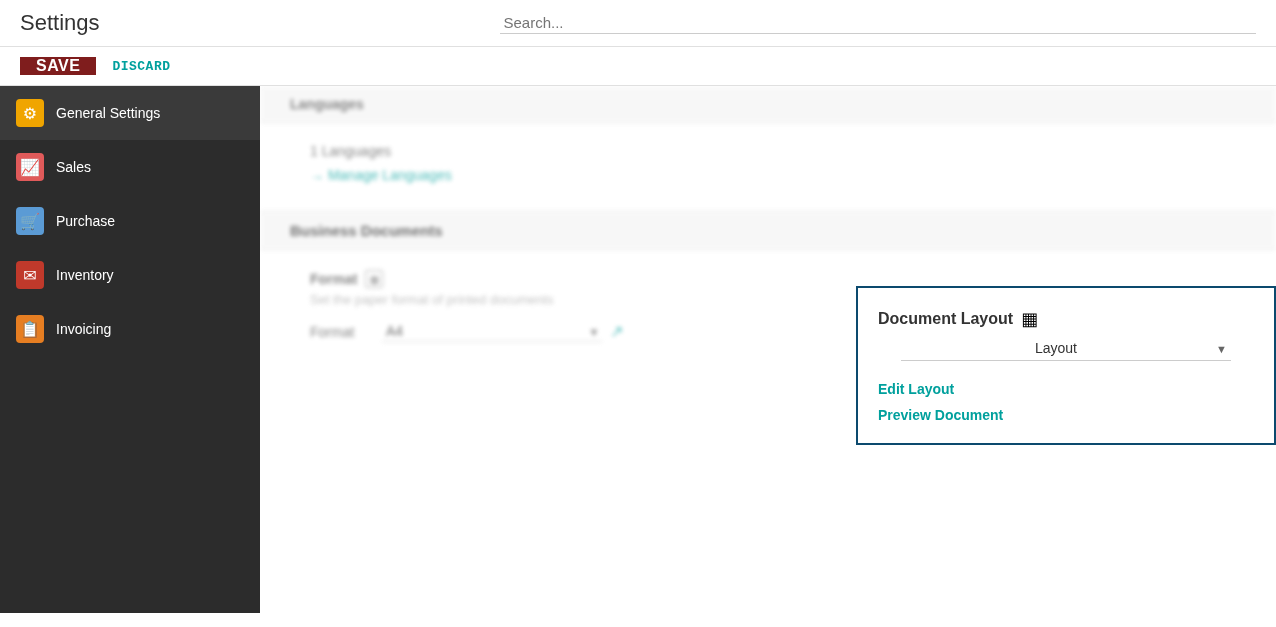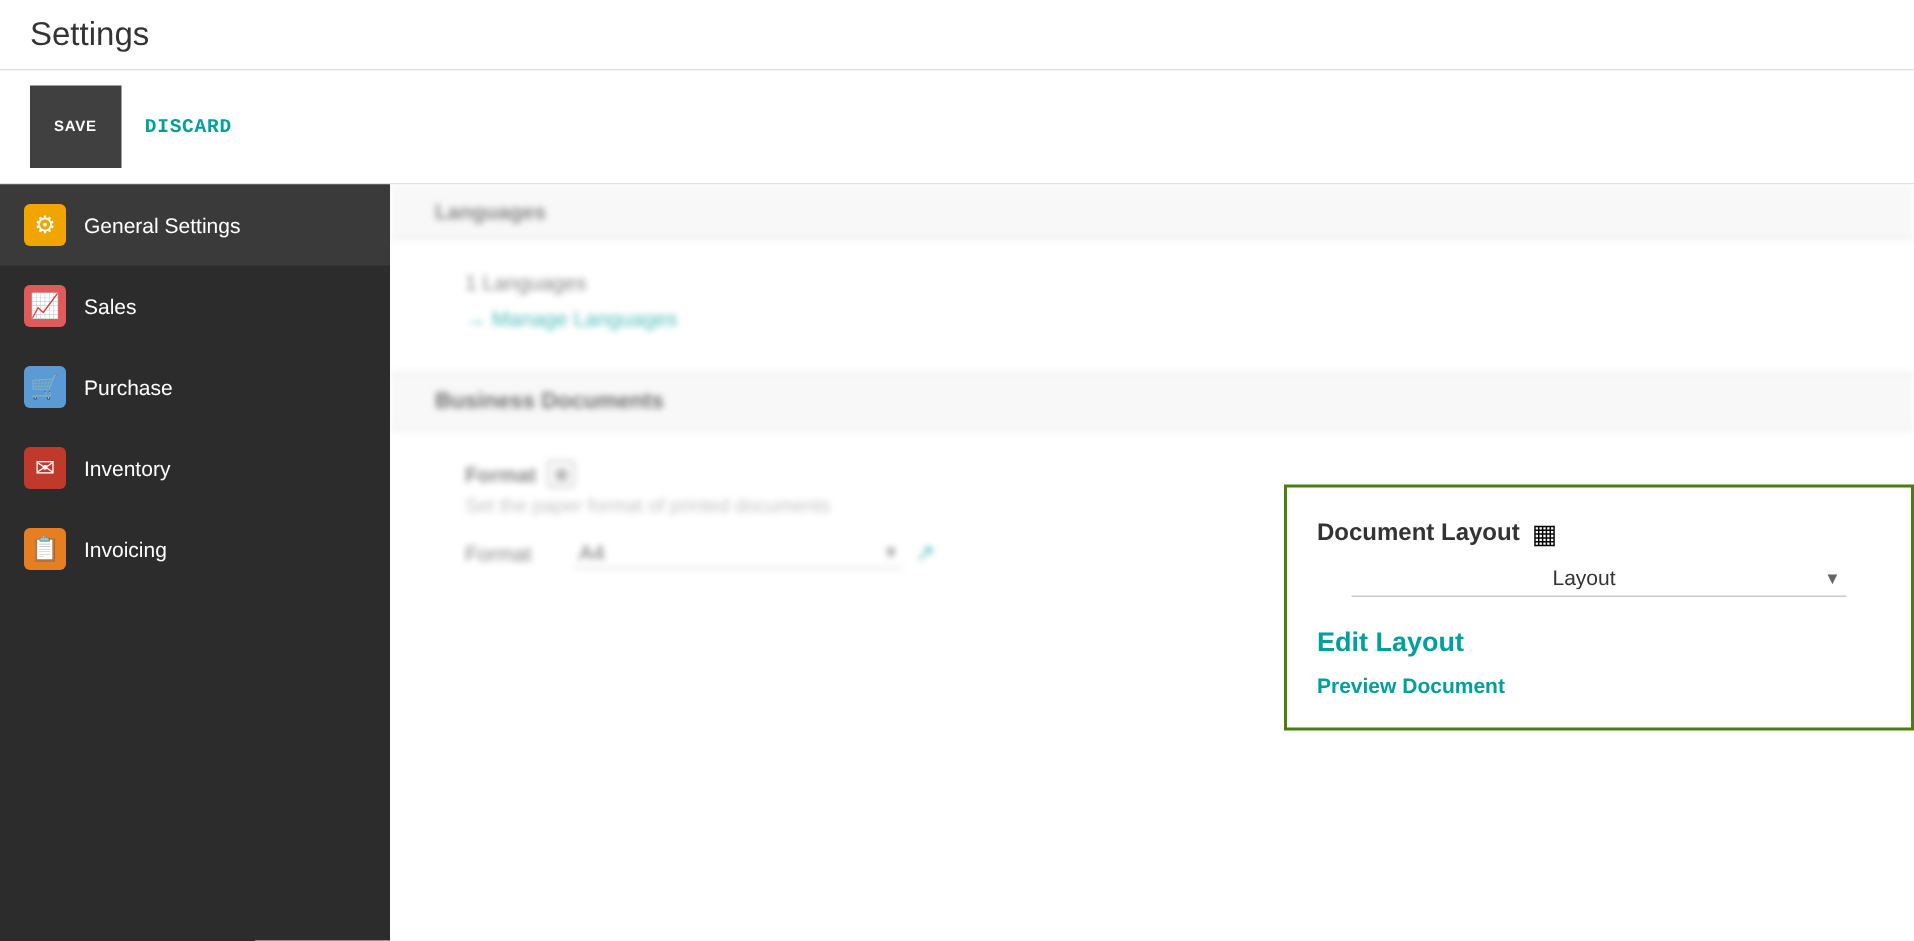--- a/index.html
+++ b/index.html
@@ -38,25 +38,25 @@
     
     .action-bar {
       display: flex;
       align-items: center;
       gap: 16px;
       padding: 10px 20px;
       border-bottom: 1px solid #e0e0e0;
       background: #fff;
     }
     .btn-save {
-      background: #404040;
+      background: #7f1d1d;
       color: #fff;
       border: none;
-      padding: 22px 16px;
-      font-size: 10px;
+      padding: 0 16px;
+      font-size: 16px;
       font-weight: 700;
       cursor: pointer;
       letter-spacing: 0.5px;
     }
     .btn-discard {
       background: transparent;
       color: #00a09d;
       border: none;
       font-size: 13px;
       font-weight: 600;
@@ -227,21 +227,21 @@
       cursor: pointer;
     }
 
     
     .doc-layout-card {
       position: absolute;
       right: 0;
       top: 200px;
       width: 420px;
       background: #fff;
-      border: 2px solid #4d7c0f;
+      border: 2px solid #0c4a6e;
       padding: 20px;
       z-index: 10;
     }
     .doc-layout-header {
       display: flex;
       align-items: center;
       gap: 8px;
       margin-bottom: 6px;
     }
     .doc-layout-title {
@@ -298,40 +298,43 @@
       font-size: 14px;
       font-weight: 600;
       color: #00a09d;
       cursor: pointer;
       text-decoration: none;
     }
     .doc-layout-link::before {
       content: '→ ';
     }
     .edit-layout-link {
-      font-size: 18px;
+      font-size: 14px;
       font-weight: 600;
       color: #00a09d;
       cursor: pointer;
       text-decoration: none;
     }
     .preview-link {
       font-size: 14px;
       font-weight: 600;
       color: #00a09d;
       cursor: pointer;
       margin-top: 10px;
       display: block;
     }
   </style>
 </head>
 <body>
 
 <div class="top-bar">
   <span class="top-bar-title">Settings</span>
+  <div class="search-bar">
+    <input type="text" placeholder="Search..." style="">
+  </div>
 </div>
 
 <div class="action-bar">
   <button class="btn-save">SAVE</button>
   <button class="btn-discard">DISCARD</button>
 </div>
 
 <div class="main-layout">
 
   <div class="sidebar">

